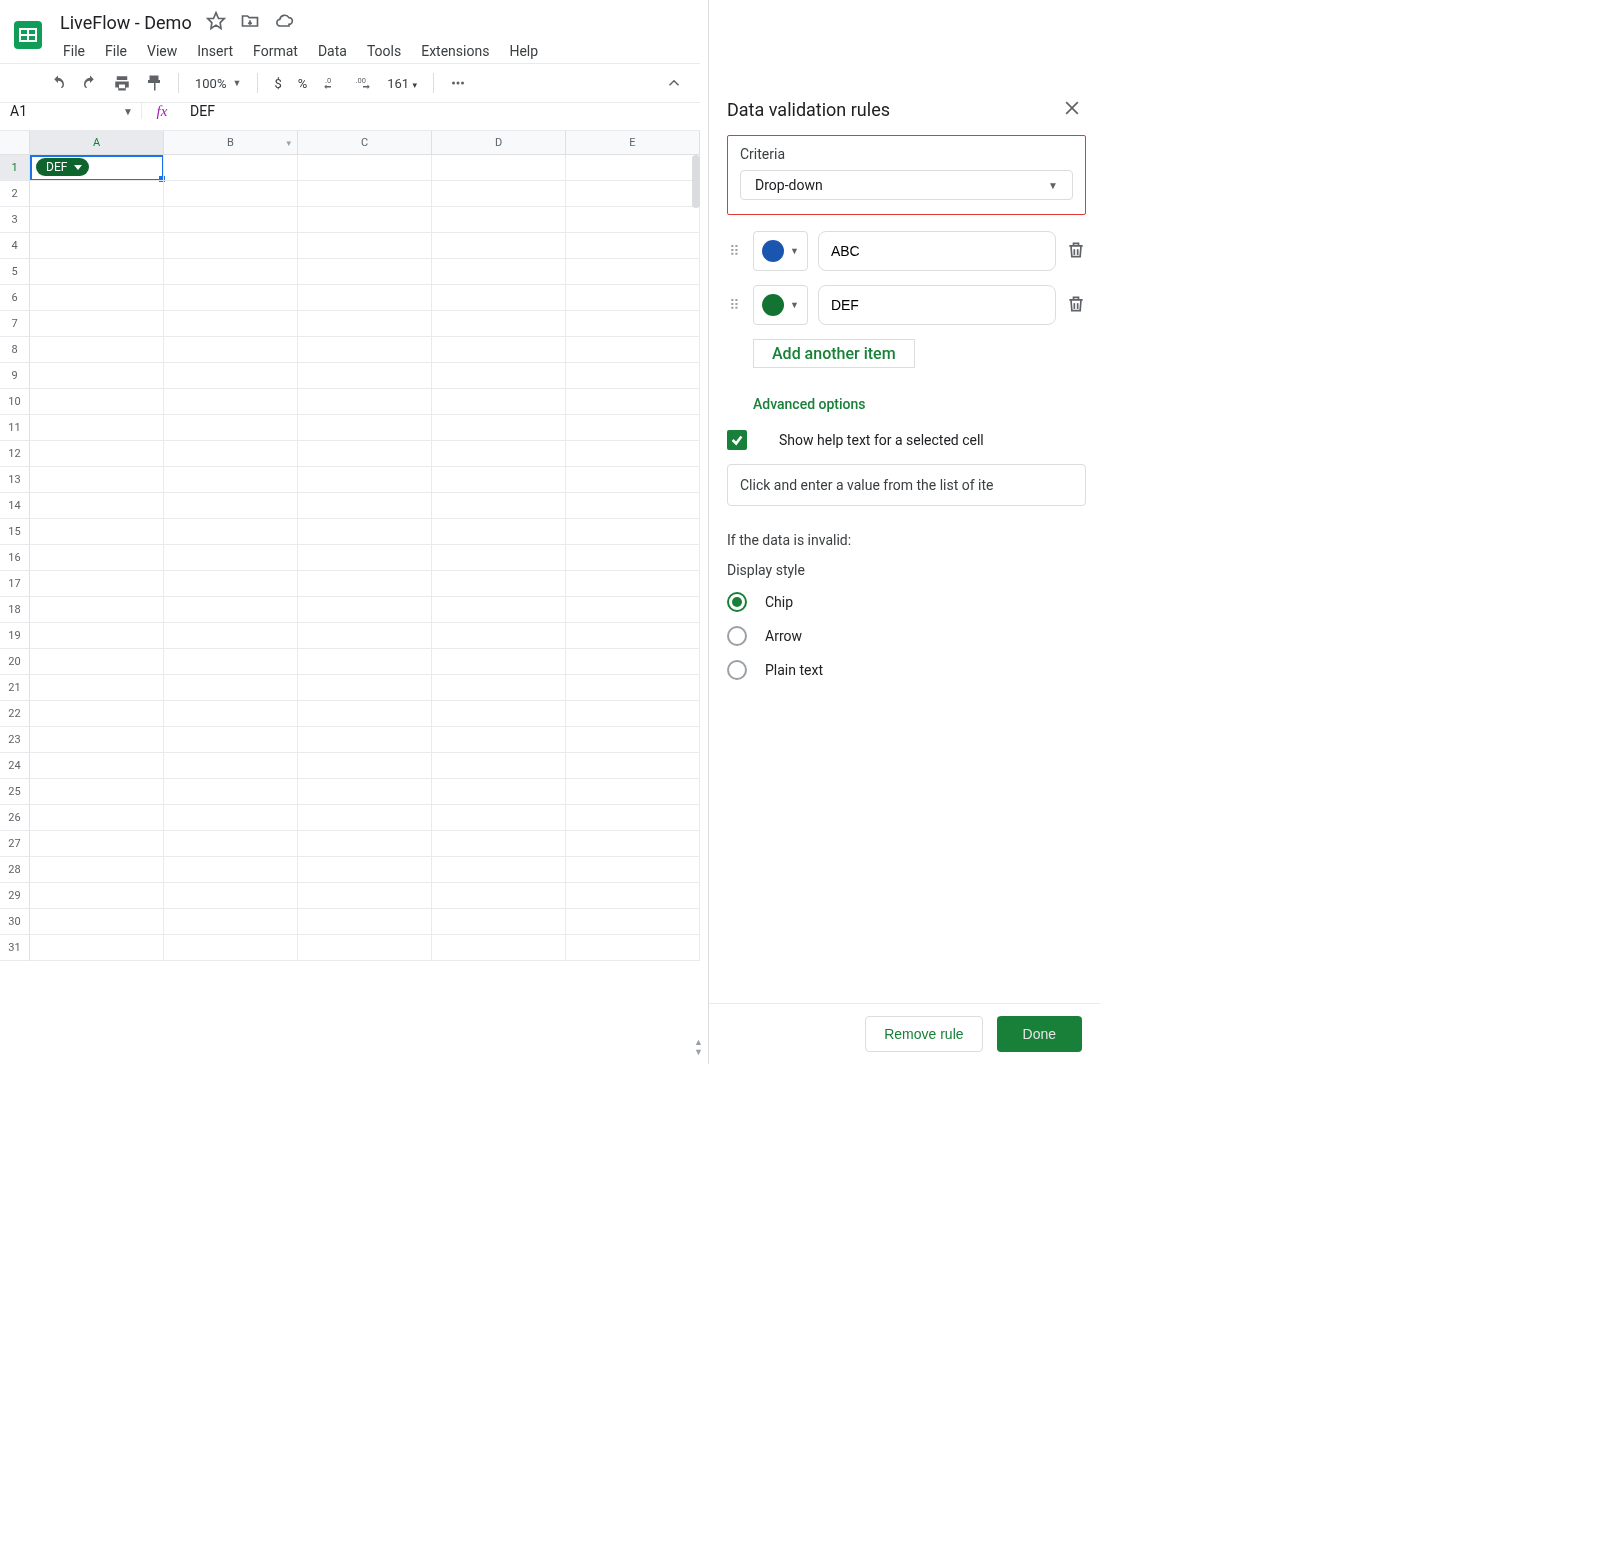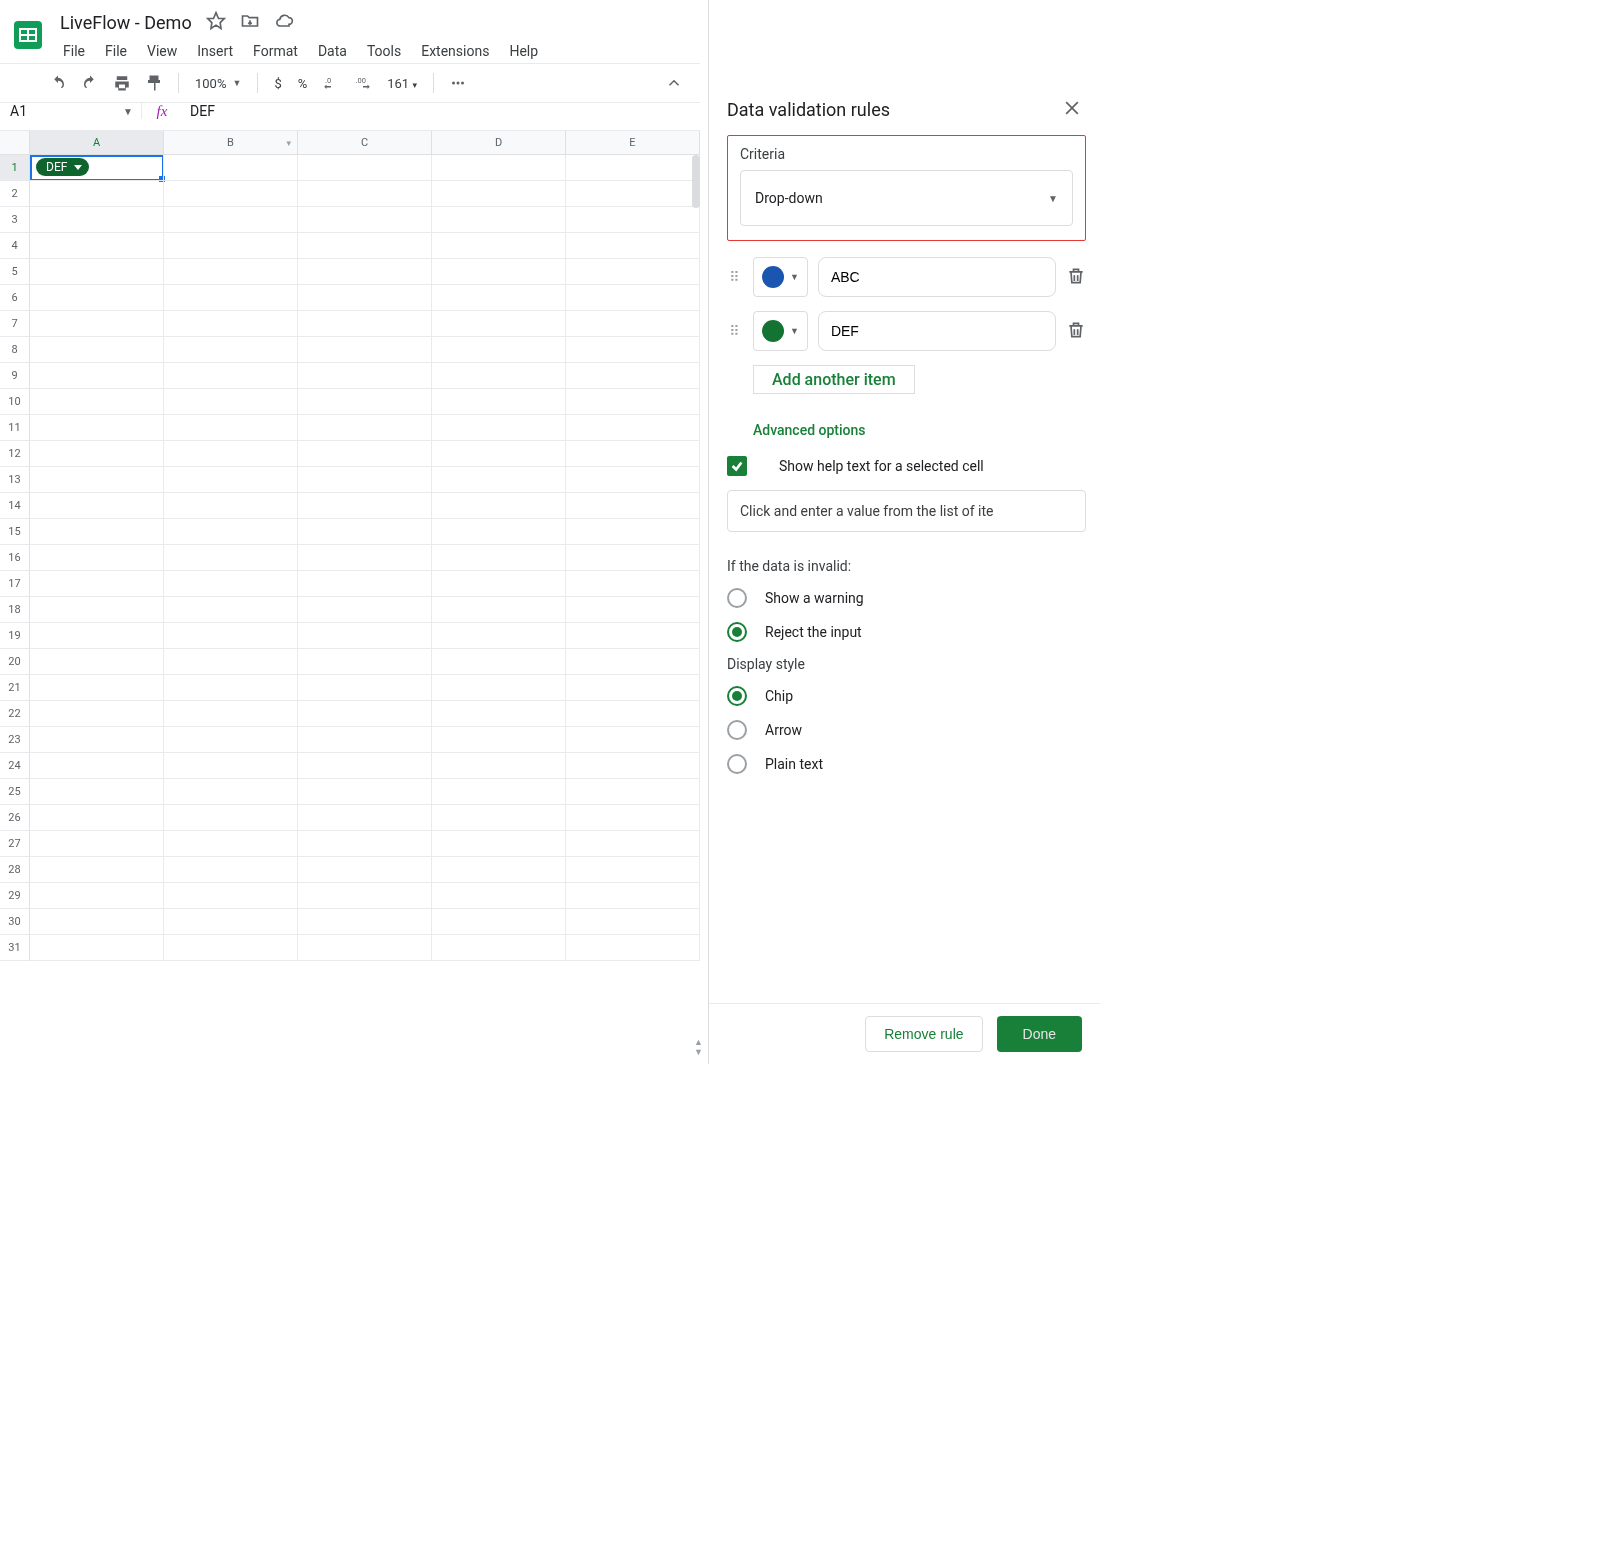--- a/index.html
+++ b/index.html
@@ -89,21 +89,21 @@
   
   .panel { position:absolute; left:708px; top:0; right:0; bottom:0; border-left:1px solid var(--border); background:var(--panel-bg); display:flex; flex-direction:column; padding-top:88px; }
   .panel-head { display:flex; align-items:center; justify-content:space-between; padding:10px 18px 14px 18px; }
   .panel-title { font-size:18px; color:var(--text); }
   .close-x svg { width:20px; height:20px; color:#5f6368; }
   .panel-scroll { flex:1; overflow-y:auto; padding:0 4px 0 18px; }
   .panel-scroll::-webkit-scrollbar { width:10px; }
   .panel-scroll::-webkit-scrollbar-thumb { background:#dadce0; border-radius:5px; }
   .criteria-box { border:1.5px solid var(--red); border-radius:2px; padding:10px 12px 14px 12px; margin-bottom:16px; margin-right:10px; }
   .section-label { font-size:14px; color:var(--text2); margin-bottom:8px; }
-  .select { border:1px solid var(--border); border-radius:4px; height:56px; display:flex; align-items:center; justify-content:space-between; padding:0 14px; font-size:14px; color:var(--text); }
+  .select { border:1px solid var(--border); border-radius:4px; height:30px; display:flex; align-items:center; justify-content:space-between; padding:0 14px; font-size:14px; color:var(--text); }
   .select .caret { color:#5f6368; font-size:10px; }
 
   .opt-row { display:flex; align-items:center; gap:10px; margin:0 10px 14px 0; }
   .grip { color:#9aa0a6; width:16px; text-align:center; letter-spacing:1px; font-size:14px; line-height:6px; }
   .color-sw { display:flex; align-items:center; gap:6px; border:1px solid var(--border); border-radius:4px; padding:8px 8px; }
   .dot { width:22px; height:22px; border-radius:50%; }
   .color-sw .caret { font-size:9px; color:#5f6368; }
   .opt-input { flex:1; border:1px solid var(--border); border-radius:8px; height:40px; padding:16px 12px; font-size:14px; }
   .trash svg { width:20px; height:20px; color:#5f6368; }
 
@@ -594,30 +594,20 @@
       <div class="chk">
           <svg viewBox="0 0 16 16">
             <polyline points="3 8 7 12 13 4"></polyline>
           </svg>
         </div>
       <div>Show help text for a selected cell</div>
     </div>
     <div class="help-input">Click and enter a value from the list of ite</div>
 
     <div class="subhead">If the data is invalid:</div>
-    <div id="invalid-opts">
-        <div class="radio-row">
-          <div class="radio"></div>
-          <div>Show a warning</div>
-        </div>
-        <div class="radio-row">
-          <div class="radio checked"></div>
-          <div>Reject the input</div>
-        </div>
-      </div>
 
     <div class="subhead" style="margin-top:12px">Display style</div>
     <div id="display-opts">
         <div class="radio-row">
           <div class="radio checked"></div>
           <div>Chip</div>
         </div>
         <div class="radio-row">
           <div class="radio"></div>
           <div>Arrow</div>

